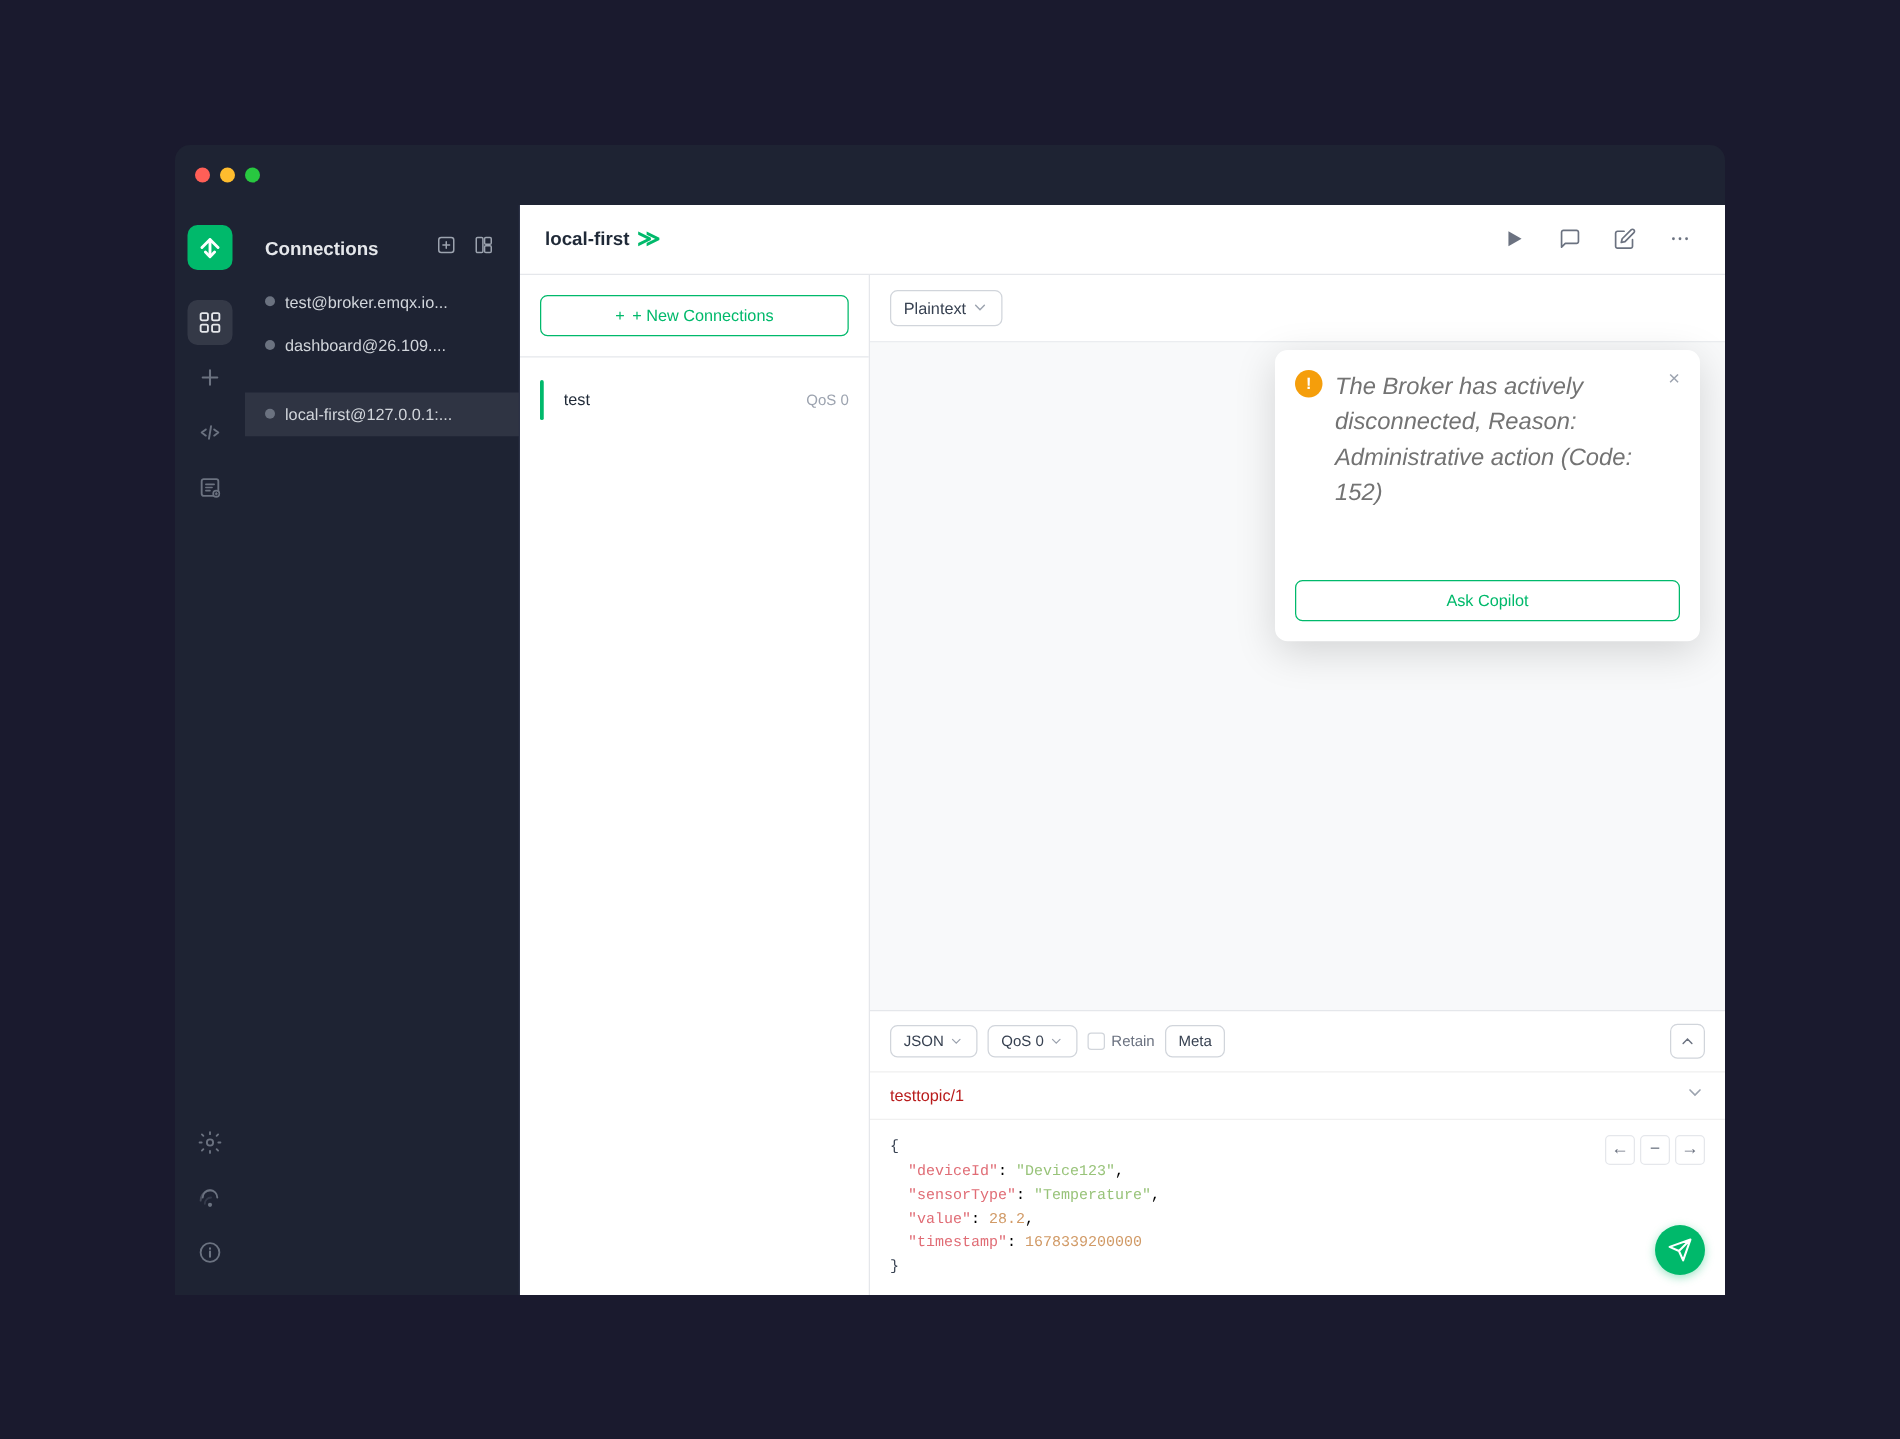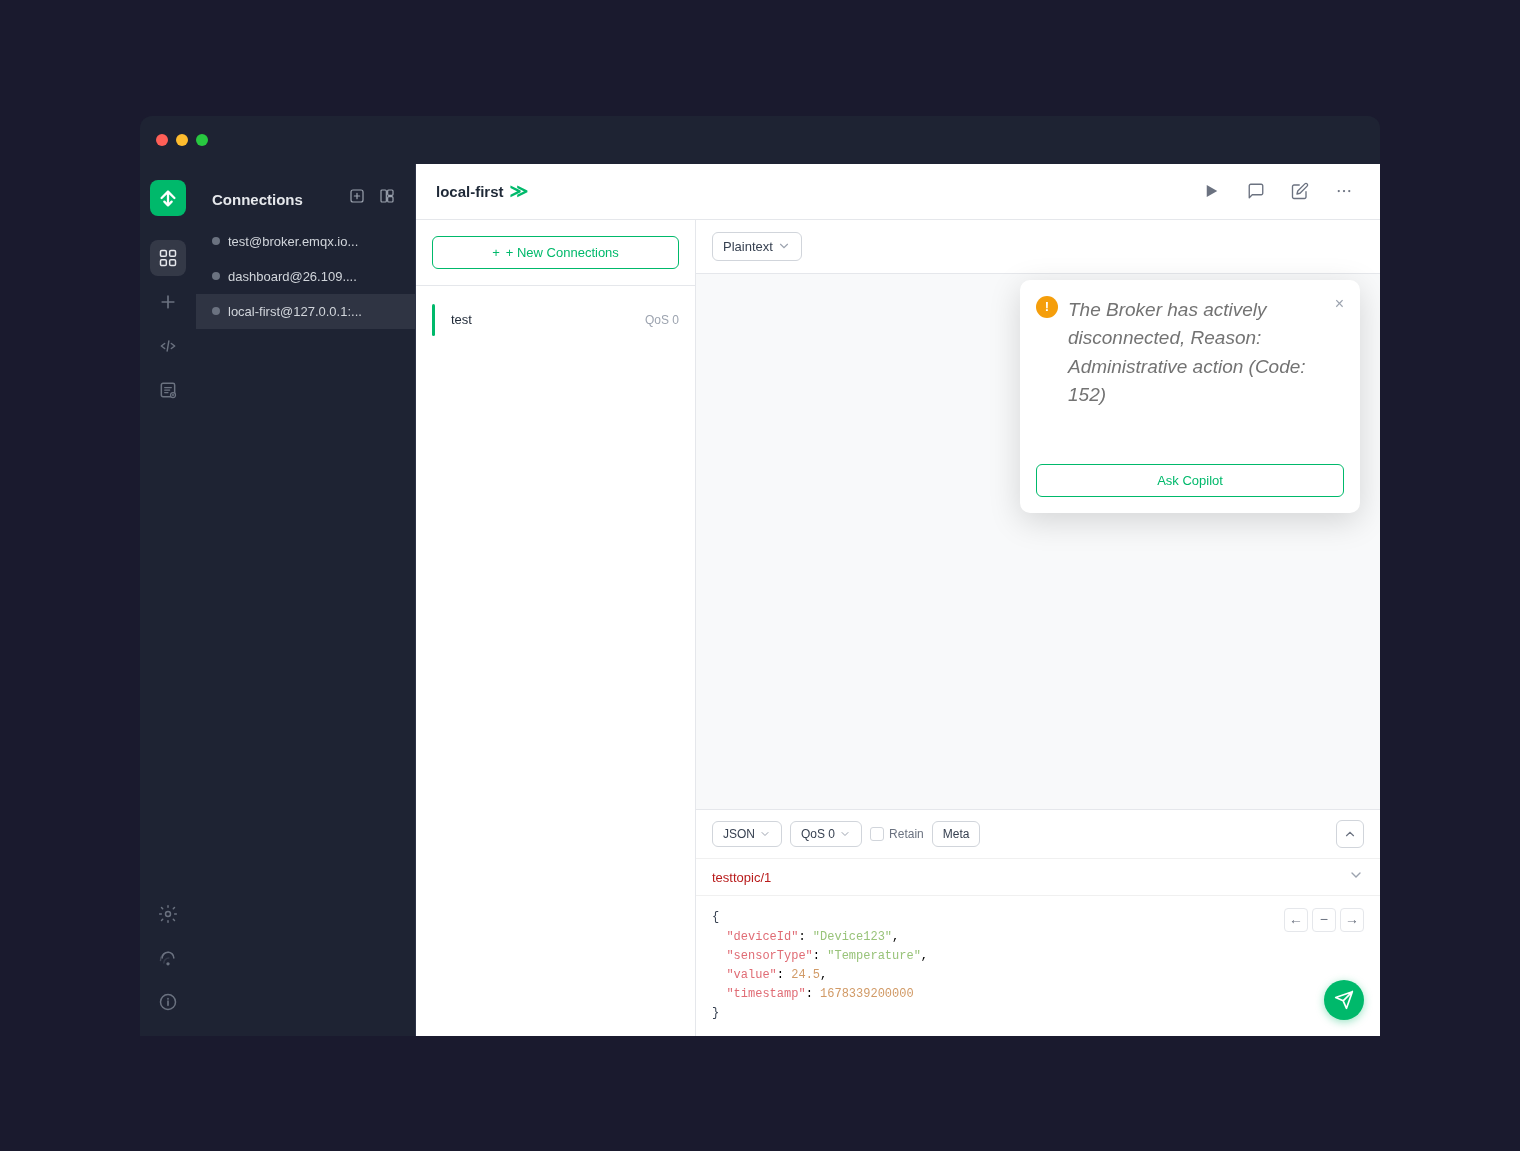--- a/index.html
+++ b/index.html
@@ -95,21 +95,21 @@
       flex: 1;
       padding: 4px 0;
     }
     .connection-item {
       display: flex;
       align-items: center;
       padding: 10px 16px;
       cursor: pointer;
       gap: 8px;
     }
-    .connection-item.active { background: rgba(255,255,255,0.08); }
+    .connection-item.active { background: rgba(255,255,255,0.08); margin-top: 20px; }
     .connection-dot {
       width: 8px;
       height: 8px;
       border-radius: 50%;
       flex-shrink: 0;
     }
     .dot-gray { background: #6b7280; }
     .connection-name {
       color: #d1d5db;
       font-size: 13px;
@@ -706,21 +706,21 @@
                 <div class="nav-btn">→</div>
               </div>
               <span class="json-line json-brace">{</span>
               <span class="json-line">
                 &nbsp;&nbsp;<span style="color:#e06c75">"deviceId"</span>: <span style="color:#98c379">"Device123"</span>,
               </span>
               <span class="json-line">
                 &nbsp;&nbsp;<span style="color:#e06c75">"sensorType"</span>: <span style="color:#98c379">"Temperature"</span>,
               </span>
               <span class="json-line">
-                &nbsp;&nbsp;<span style="color:#e06c75">"value"</span>: <span style="color:#d19a66">24.5</span>,
+                &nbsp;&nbsp;<span style="color:#e06c75">"value"</span>: <span style="color:#d19a66">28.2</span>,
               </span>
               <span class="json-line">
                 &nbsp;&nbsp;<span style="color:#e06c75">"timestamp"</span>: <span style="color:#d19a66">1678339200000</span>
               </span>
               <span class="json-line json-brace">}</span>
 
               <div class="send-btn">
                 <svg viewBox="0 0 24 24" fill="none">
                   <path d="M22 2L11 13M22 2L15 22L11 13M22 2L2 9L11 13" stroke="white" stroke-width="2" stroke-linecap="round" stroke-linejoin="round"></path>
                 </svg>

